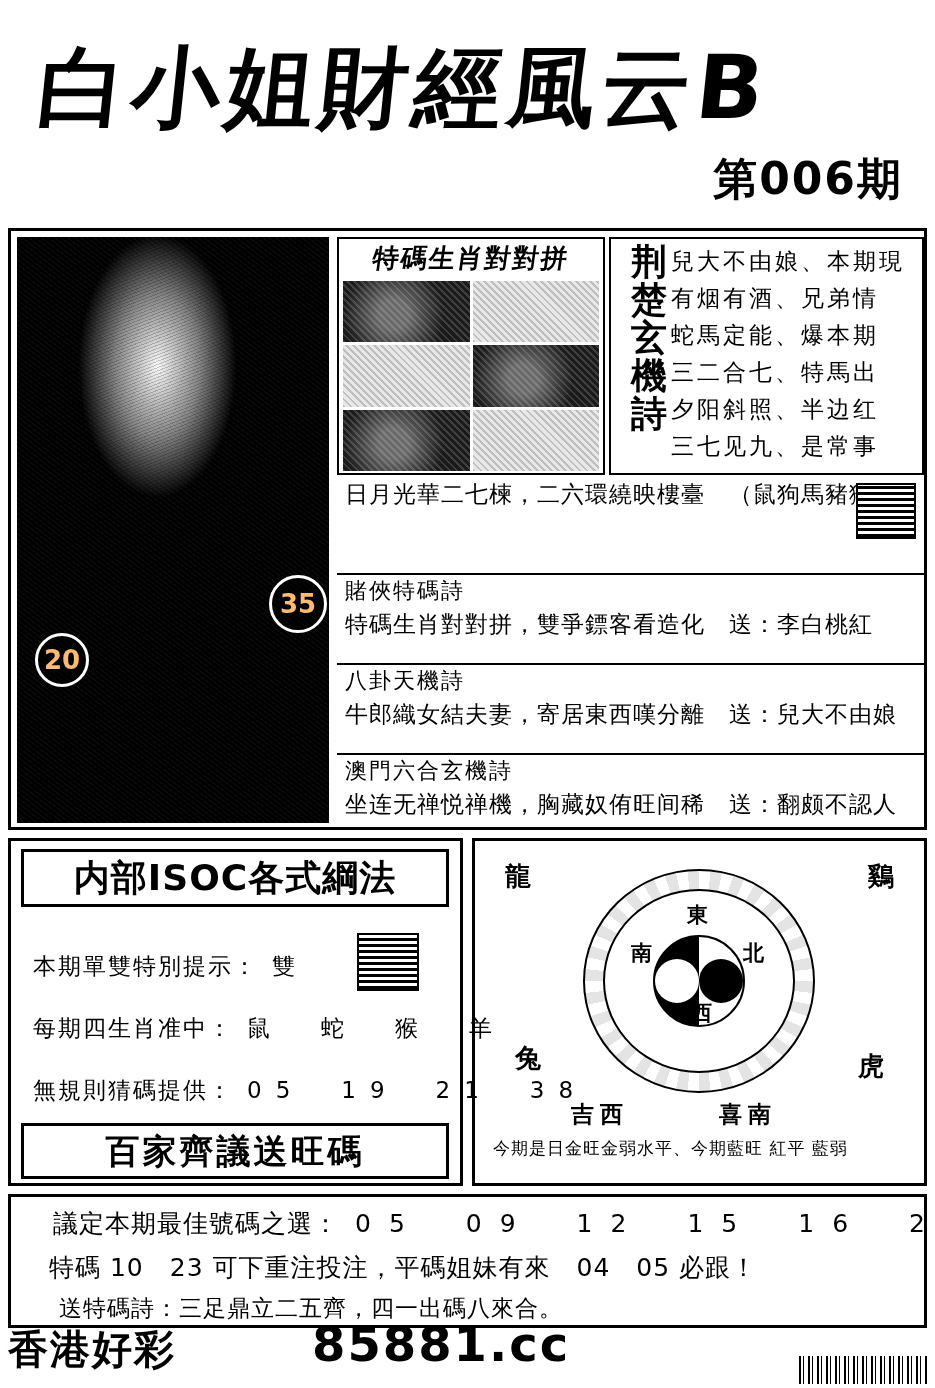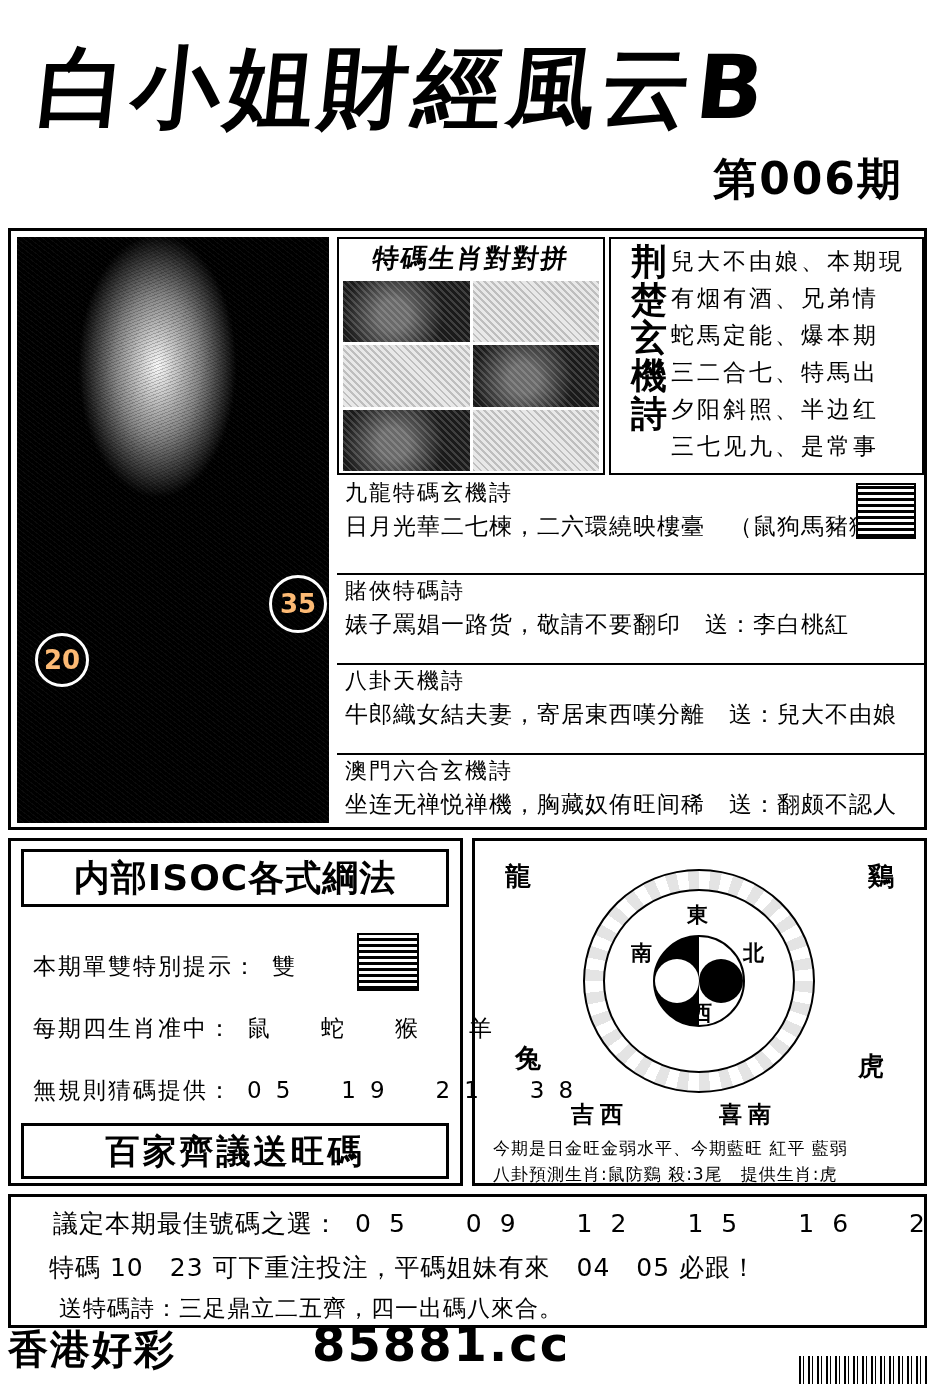--- a/index.html
+++ b/index.html
@@ -168,28 +168,27 @@
         <div>兒大不由娘、本期現</div>
         <div>有烟有酒、兄弟情</div>
         <div>蛇馬定能、爆本期</div>
         <div>三二合七、特馬出</div>
         <div>夕阳斜照、半边红</div>
         <div>三七见九、是常事</div>
       </div>
     </div>
 
     <div class="row r1">
-      <h4>九龍特碼玄機詩</h4>
       <p>日月光華二七楝，二六環繞映樓臺　（鼠狗馬豬猴）</p>
     </div>
     <div class="ox-seal"></div>
 
     <div class="row r2">
       <h4>賭俠特碼詩</h4>
-      <p>婊子罵娼一路货，敬請不要翻印　送：李白桃紅</p>
+      <p>特碼生肖對對拼，雙爭鏢客看造化　送：李白桃紅</p>
     </div>
 
     <div class="row r3">
       <h4>八卦天機詩</h4>
       <p>牛郎織女結夫妻，寄居東西嘆分離　送：兒大不由娘</p>
     </div>
 
     <div class="row r4">
       <h4>澳門六合玄機詩</h4>
       <p>坐连无禅悦禅機，胸藏奴侑旺间稀　送：翻颇不認人</p>
@@ -223,21 +222,20 @@
       <div class="yin"></div>
       <div class="dir d-e">東</div>
       <div class="dir d-s">南</div>
       <div class="dir d-n">北</div>
       <div class="dir d-w">西</div>
     </div>
 
     <div class="ji-xi">吉西</div>
     <div class="xi-nan">喜南</div>
     <div class="mr-line ml1">今期是日金旺金弱水平、今期藍旺 紅平 藍弱</div>
-    <div class="mr-line ml2">八卦預測生肖:鼠防鷄 殺:3尾　提供生肖:虎</div>
   </div>
 
   <div class="notes">
     <div class="nl nl1">
       <span>議定本期最佳號碼之選：</span><span class="nums">05　09　12　15　16　22</span>
     </div>
     <div class="nl nl2">特碼 10　23 可下重注投注，平碼姐妹有來　04　05 必跟！</div>
     <div class="nl nl3">送特碼詩：三足鼎立二五齊，四一出碼八來合。</div>
   </div>
 

